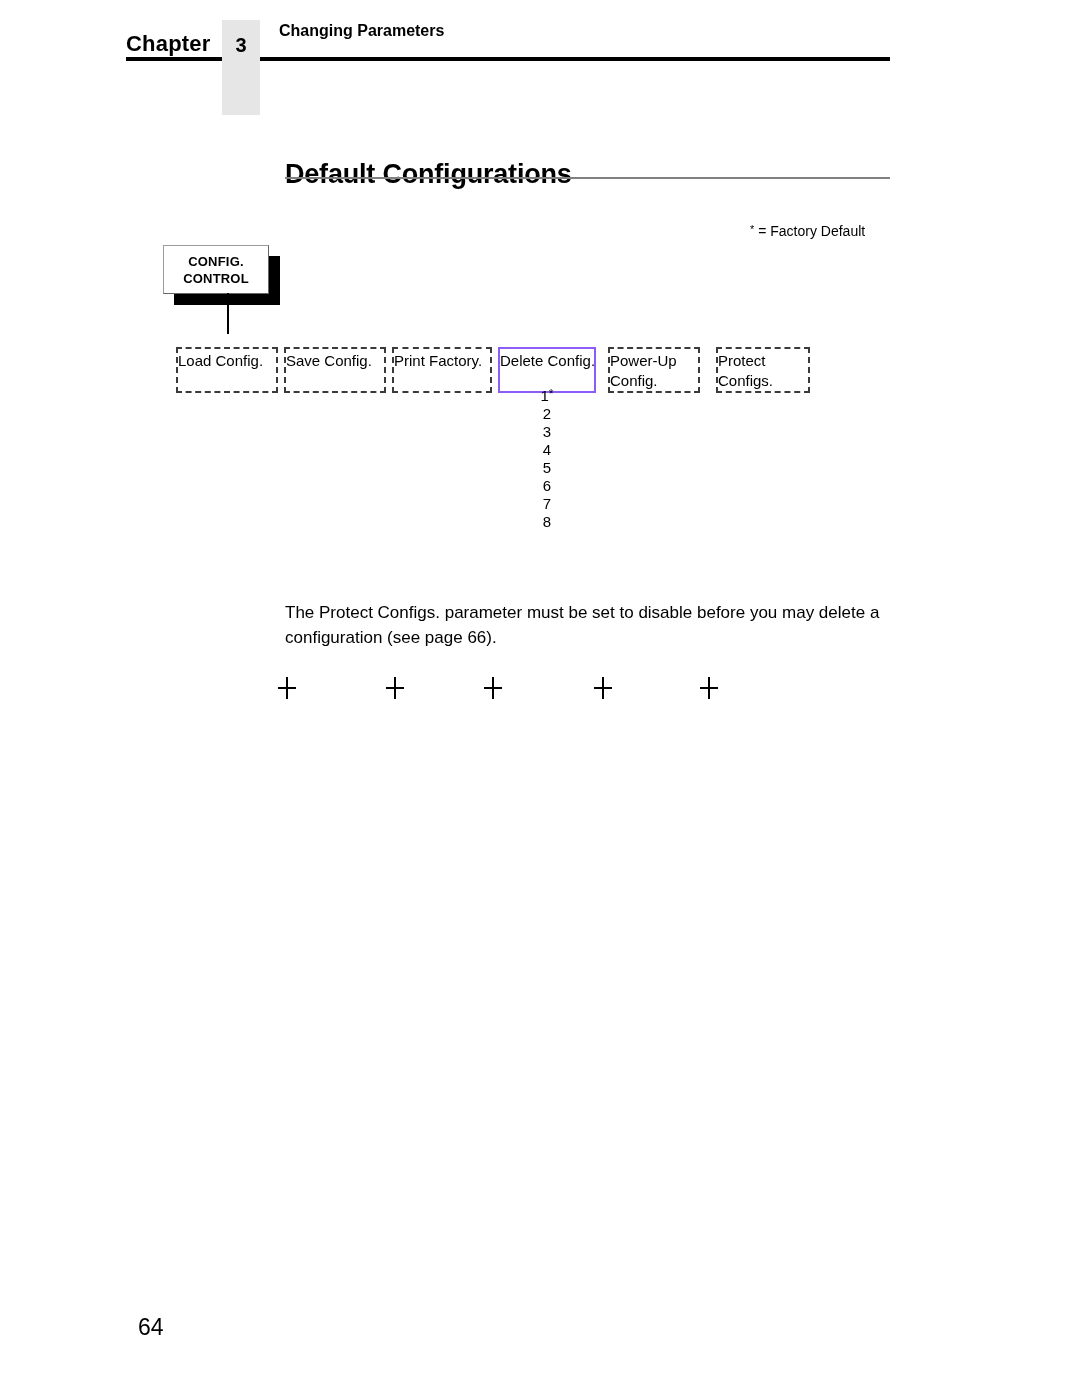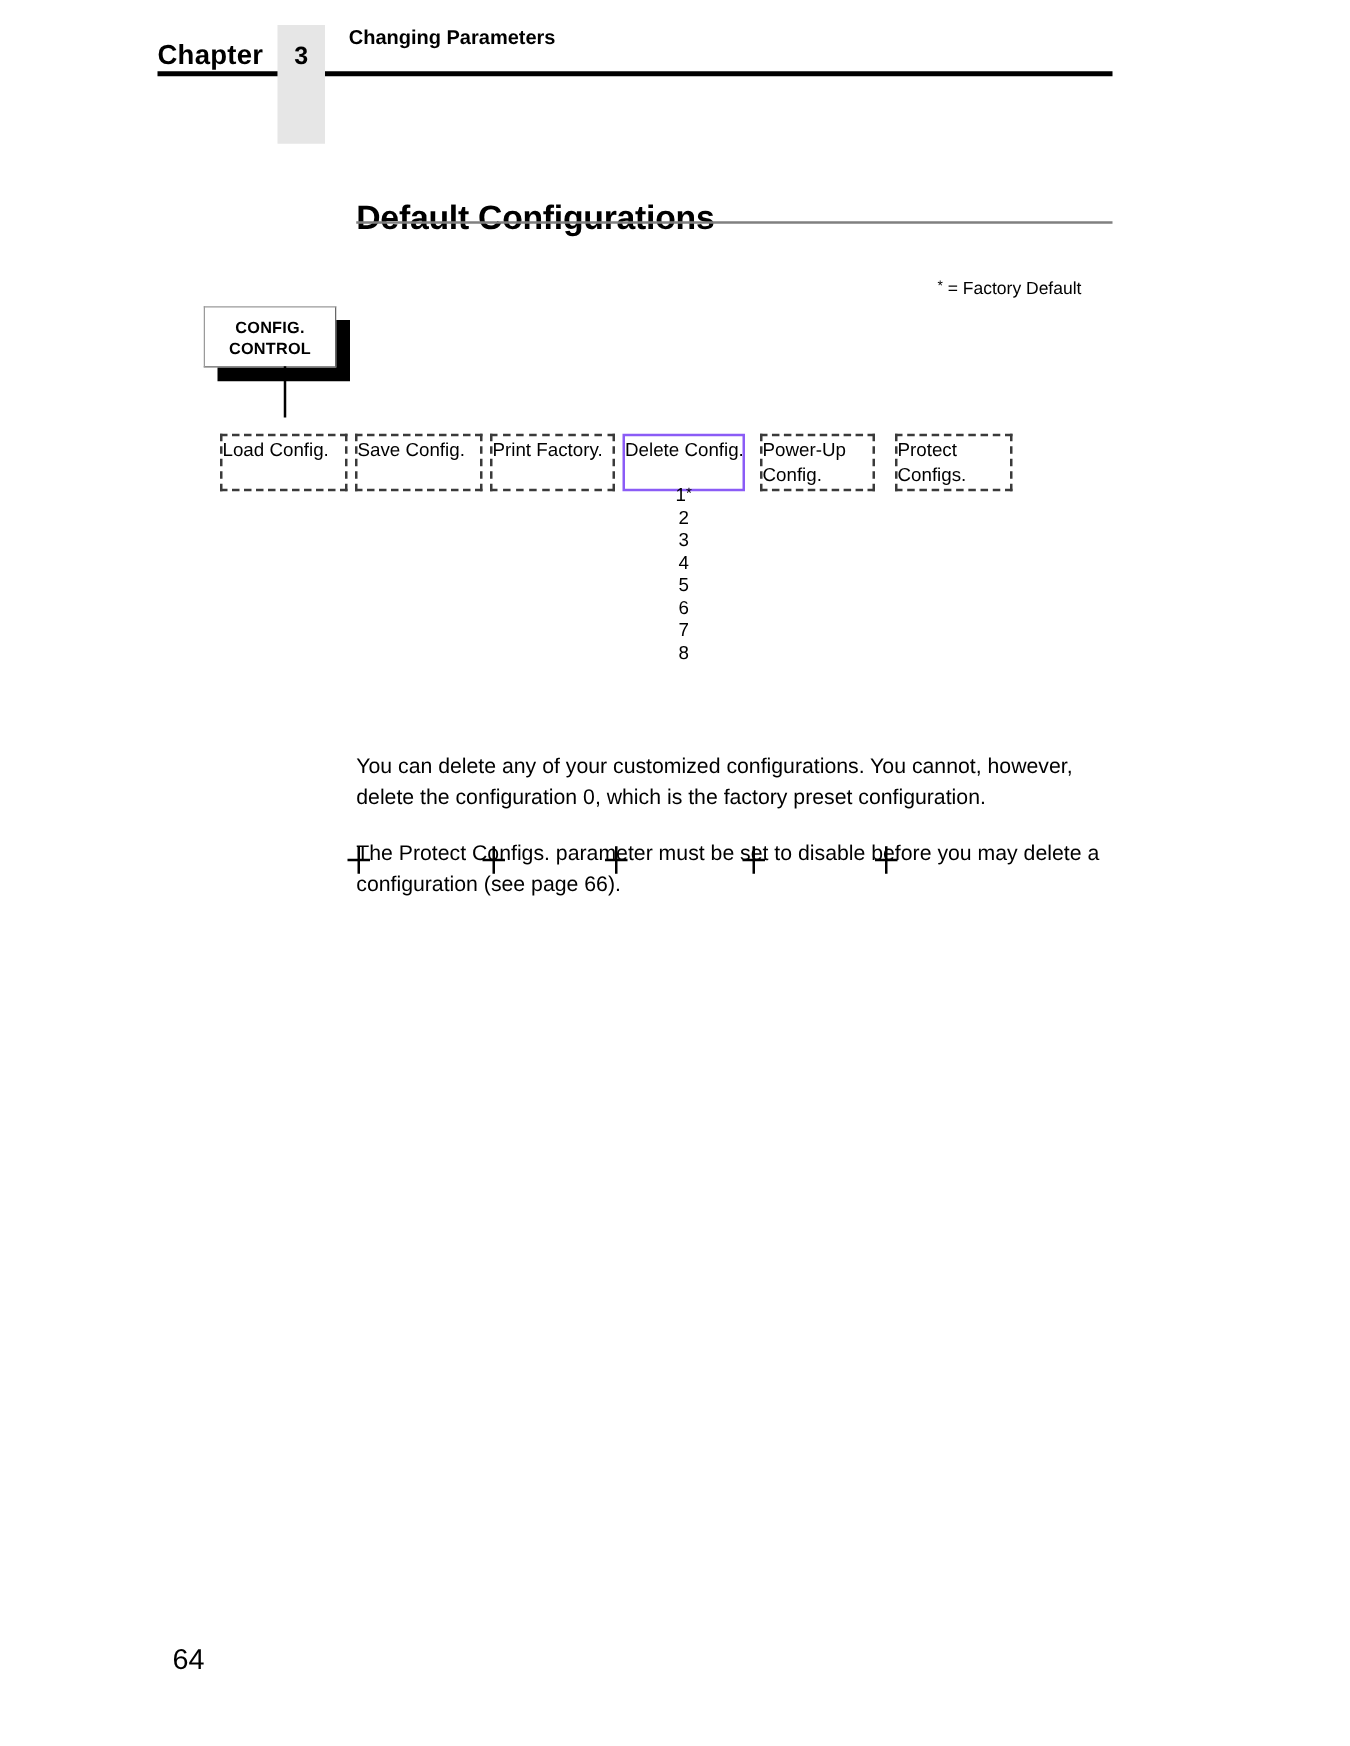--- a/index.html
+++ b/index.html
@@ -345,17 +345,16 @@
     <div class="opt"><span>4</span></div>
     <div class="opt"><span>5</span></div>
     <div class="opt"><span>6</span></div>
     <div class="opt"><span>7</span></div>
     <div class="opt"><span>8</span></div>
   </div>
 
 </div>
 
 <div class="body-copy">
-  <p>You can delete any of your customized configurations. You cannot, however, delete the configuration 0, which is the factory preset configuration.</p>
   <p>The Protect Configs. parameter must be set to disable before you may delete a configuration (see page 66).</p>
 </div>
 
 <div class="folio">64</div>
 
 </body></html>

